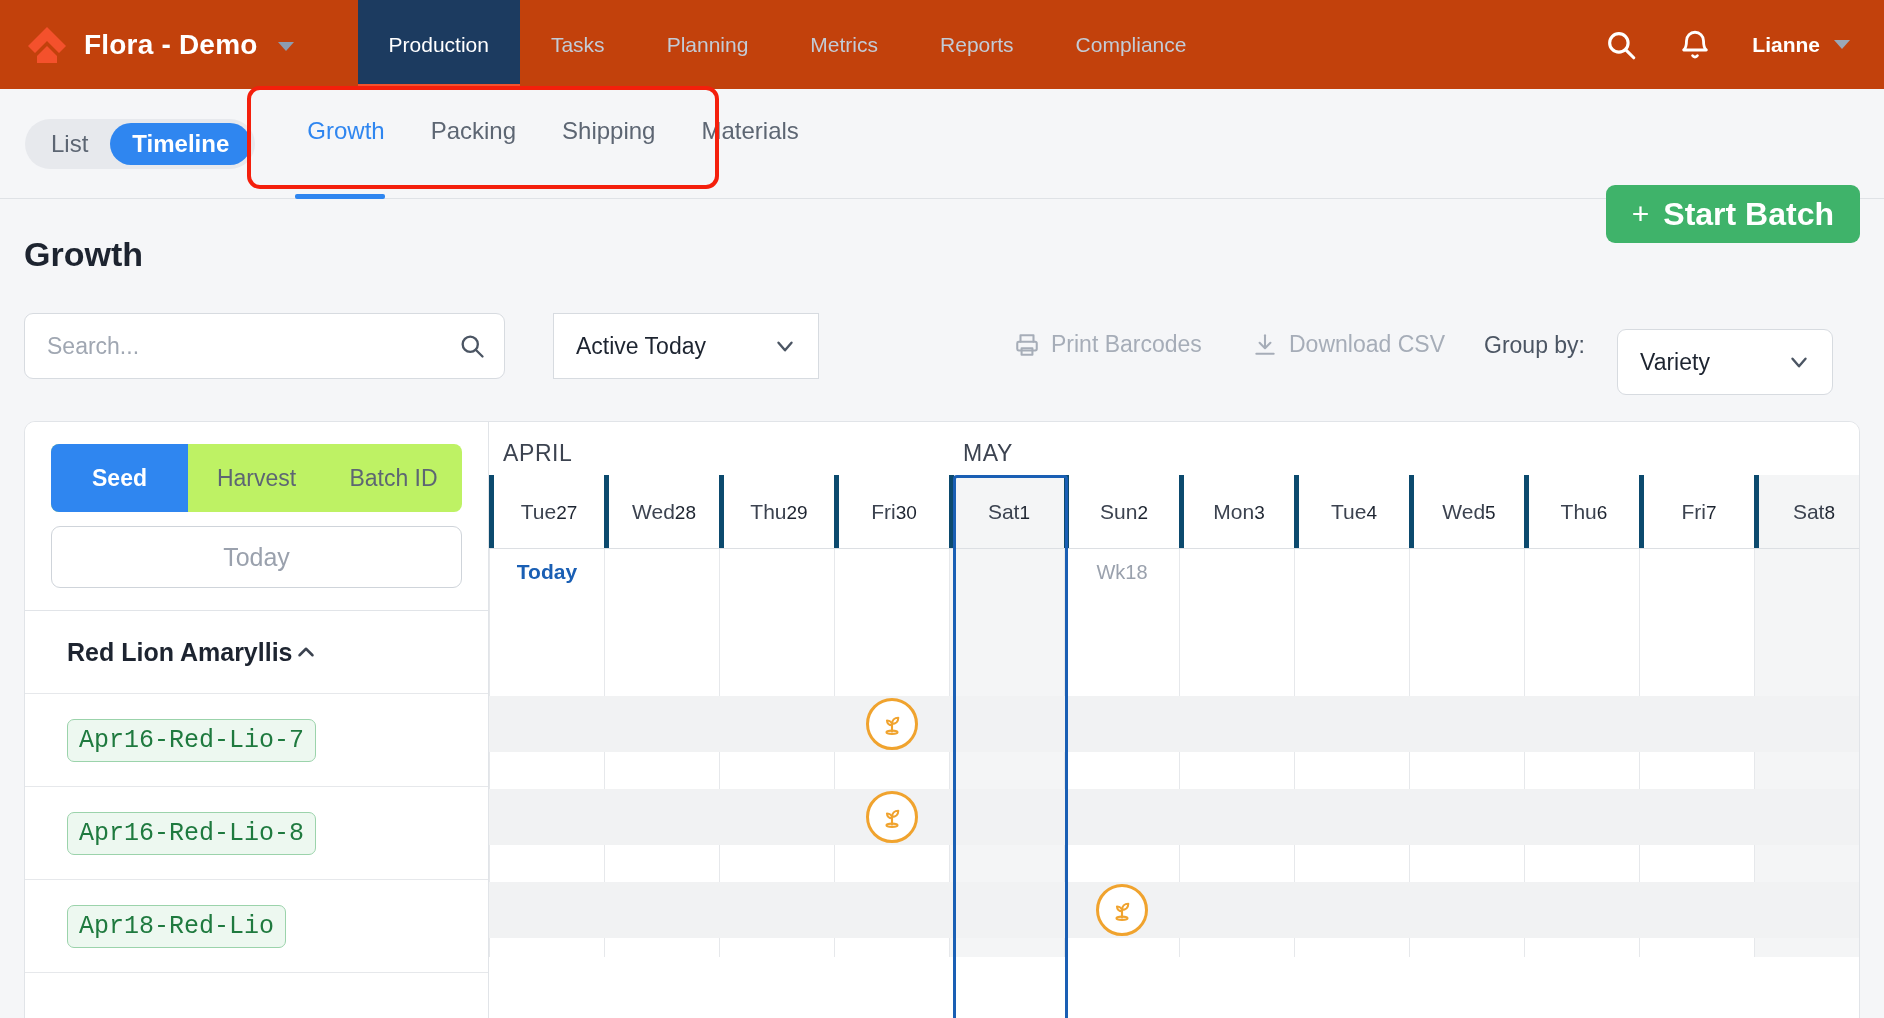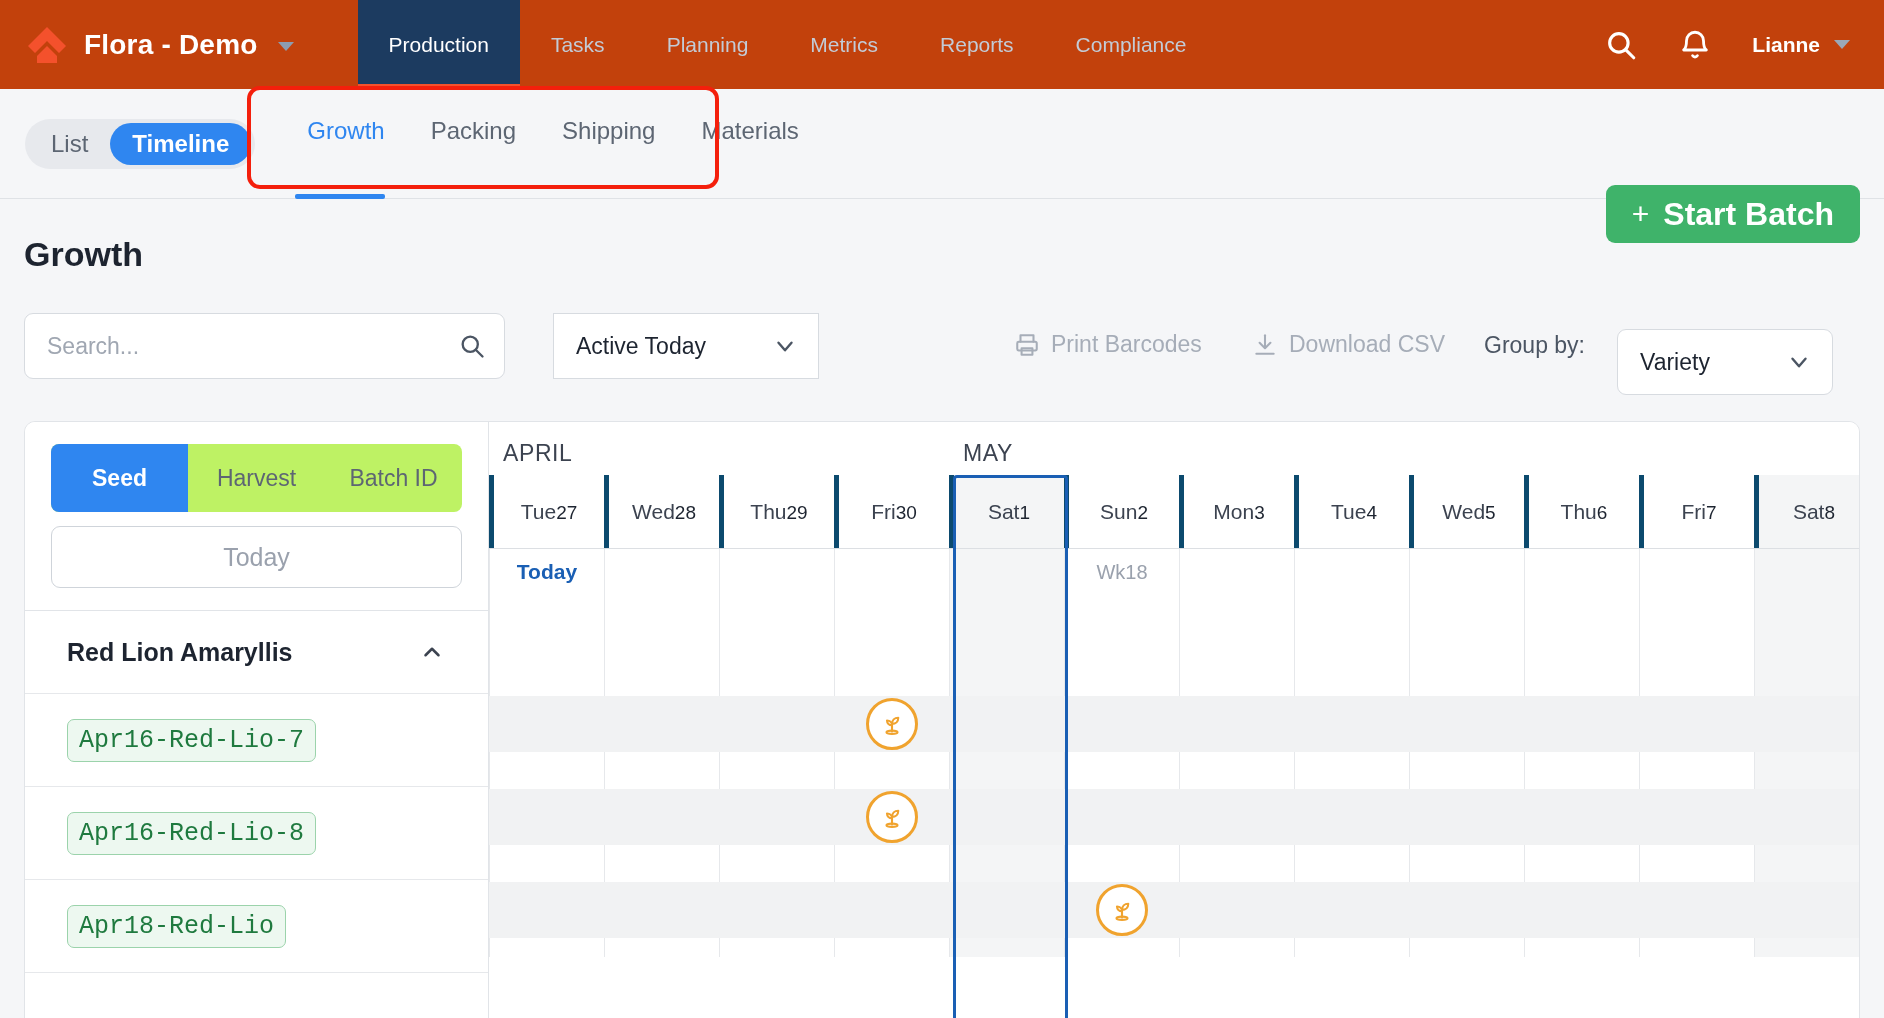--- a/index.html
+++ b/index.html
@@ -148,21 +148,21 @@
     font-size: 23px; color: #5d6673; cursor: pointer; white-space: nowrap;
   }
   .side-seg .s.active { background: #2f86f0; color: #fff; font-weight: bold; }
   .today-btn {
     margin-top: 14px; height: 62px; border: 1px solid #cfd4da; border-radius: 9px;
     display: flex; align-items: center; justify-content: center;
     font-size: 25px; color: #9aa1ad; cursor: pointer; background: #fff;
   }
   .side-divider { height: 1px; background: #e1e4e8; margin-top: 22px; }
   .group-hdr {
-    height: 83px; display: flex; align-items: center; justify-content: space-between;
+    height: 83px; display: flex; align-items: center; 
     padding: 0 43px 0 42px; border-bottom: 1px solid #e6e8eb; cursor: pointer;
   }
   .group-hdr .gname { font-size: 25px; font-weight: bold; color: #1d2430; }
   .batch-row {
     height: 93px; display: flex; align-items: center; padding: 0 26px 0 42px;
     border-bottom: 1px solid #e6e8eb;
   }
   .batch-chip {
     border: 1px solid #9bd3ab; background: #edf8f0; border-radius: 7px;
     padding: 6px 11px; font-family: "Liberation Mono", monospace;

